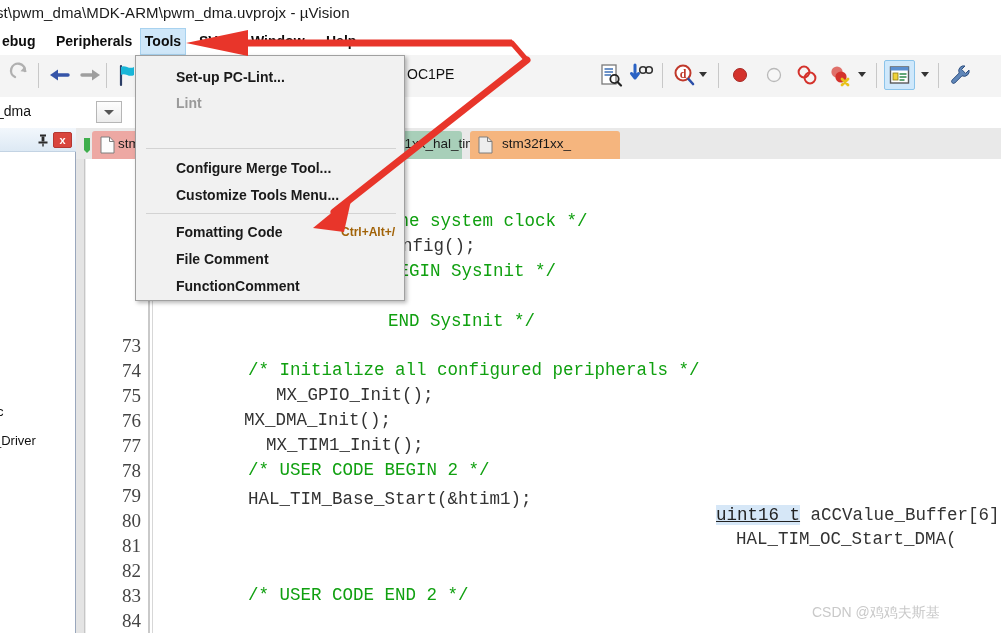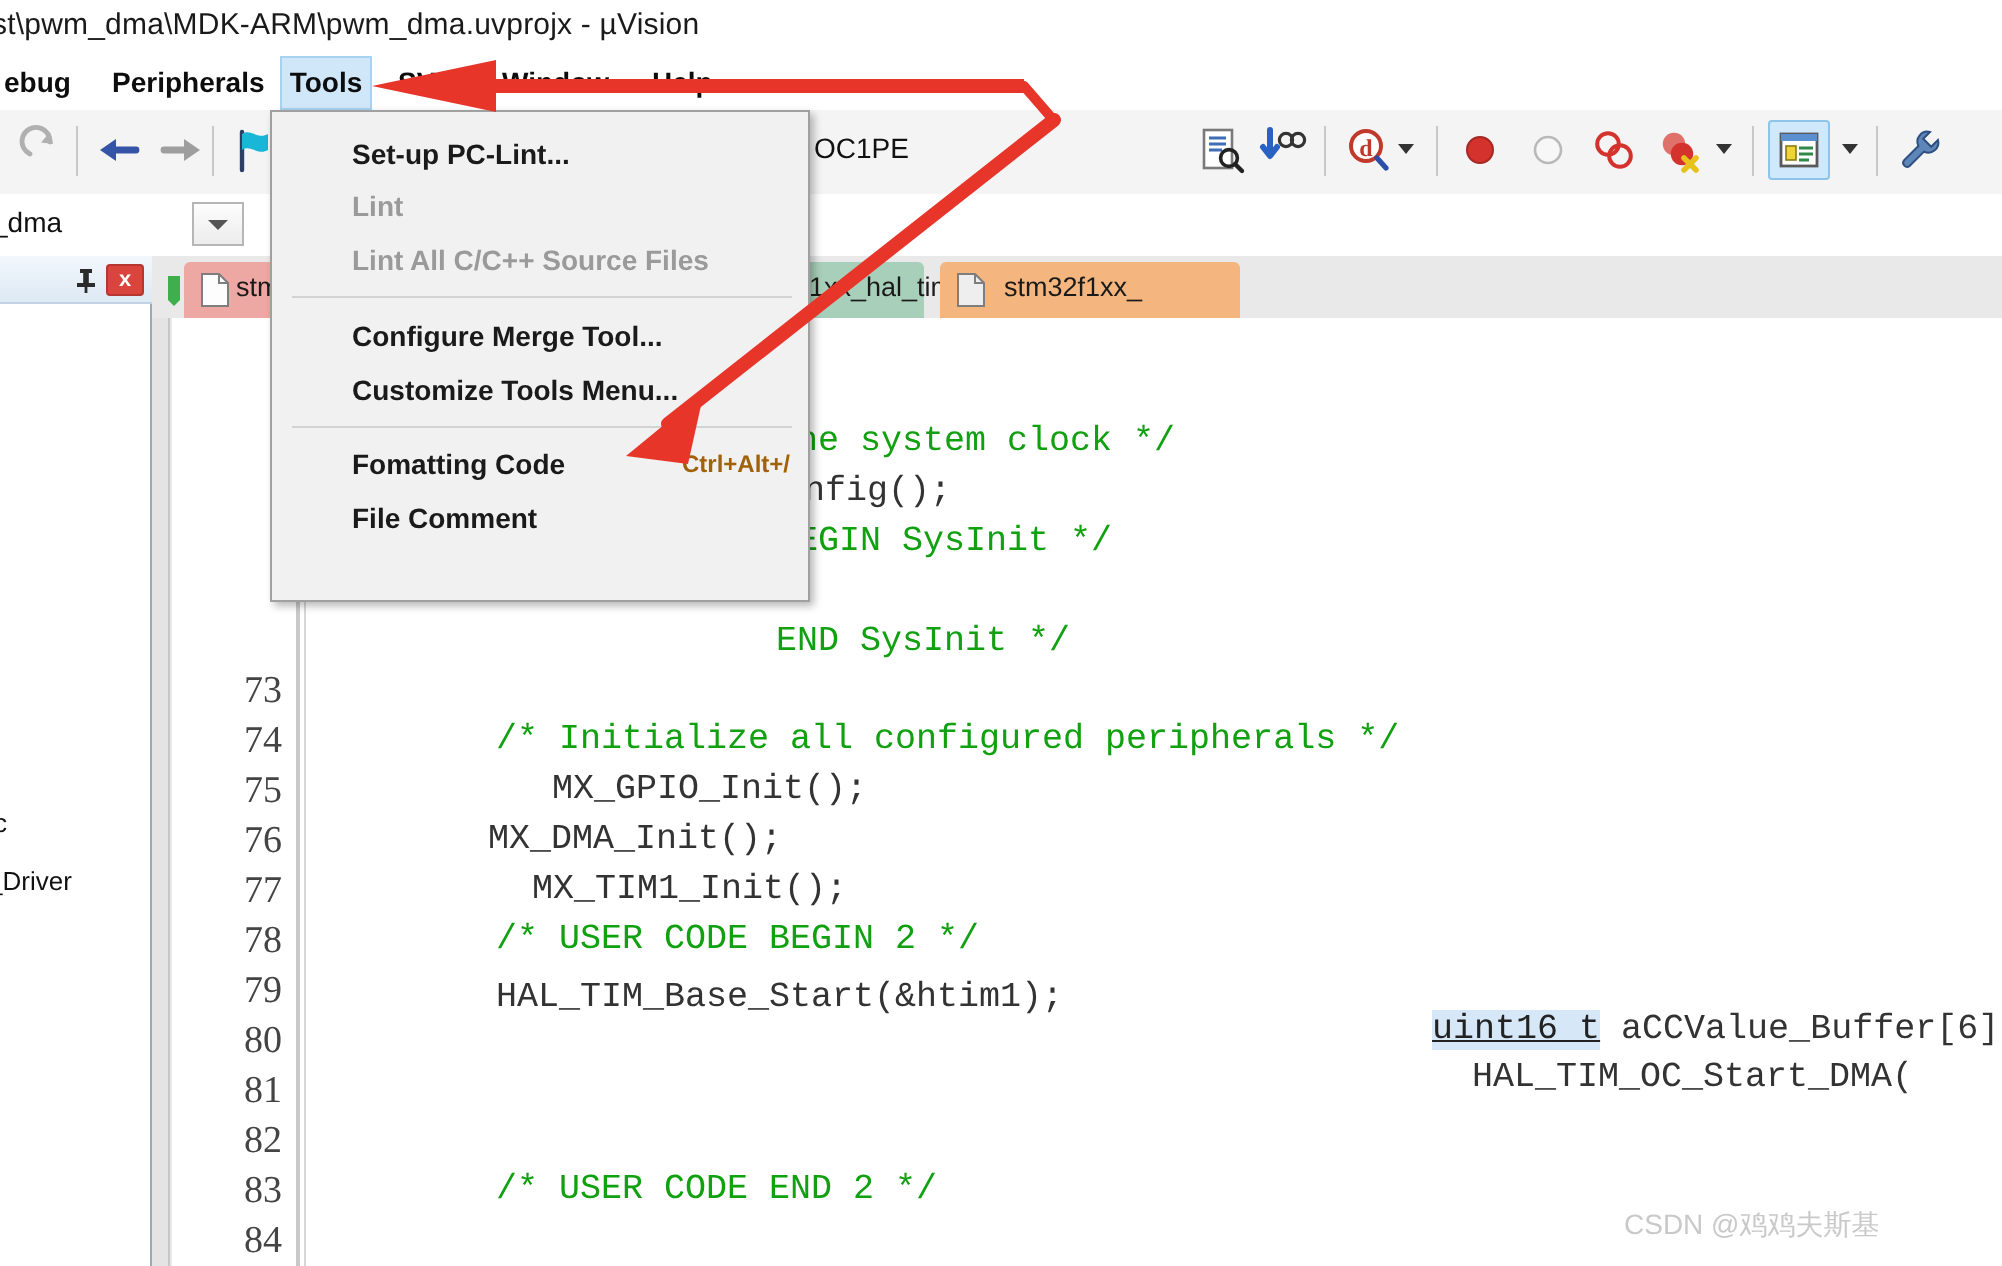--- a/index.html
+++ b/index.html
@@ -424,30 +424,30 @@
           <span class="c-kw-hl">uint16_t</span><span class="c-plain"> aCCValue_Buffer[6] = {</span>
         </div>
         <div class="code c-plain" style="left:580px;top:370px;">HAL_TIM_OC_Start_DMA(</div>
       </div>
     </div>
   </div>
 
   <div class="dropdown">
     <div class="dd-item" style="top:9px;">Set-up PC-Lint...</div>
     <div class="dd-item disabled" style="top:35px;">Lint</div>
-    <div class="dd-item disabled" style="top:62px;">Lint All C/C++ Source Files</div>
     <div class="dd-sep" style="top:92px;"></div>
     <div class="dd-item" style="top:100px;">Configure Merge Tool...</div>
     <div class="dd-item" style="top:127px;">Customize Tools Menu...</div>
     <div class="dd-sep" style="top:157px;"></div>
     <div class="dd-item" style="top:164px;">
       <span>Fomatting Code</span>
       <span class="shortcut">Ctrl+Alt+/</span>
     </div>
     <div class="dd-item" style="top:191px;">File Comment</div>
+    <div class="dd-item" style="top:218px;">FunctionComment</div>
   </div>
 
   <svg class="arrow-svg" viewBox="0 0 1001 633">
 
     <g>
       <path d="M 244 43 L 512 43" stroke="#e8352a" stroke-width="7" stroke-linecap="butt"></path>
       <path d="M 186 43 L 248 30 L 248 56 Z" fill="#e8352a"></path>
       <path d="M 512 43 L 525 58" stroke="#e8352a" stroke-width="5" stroke-linecap="round"></path>
     </g>
 

